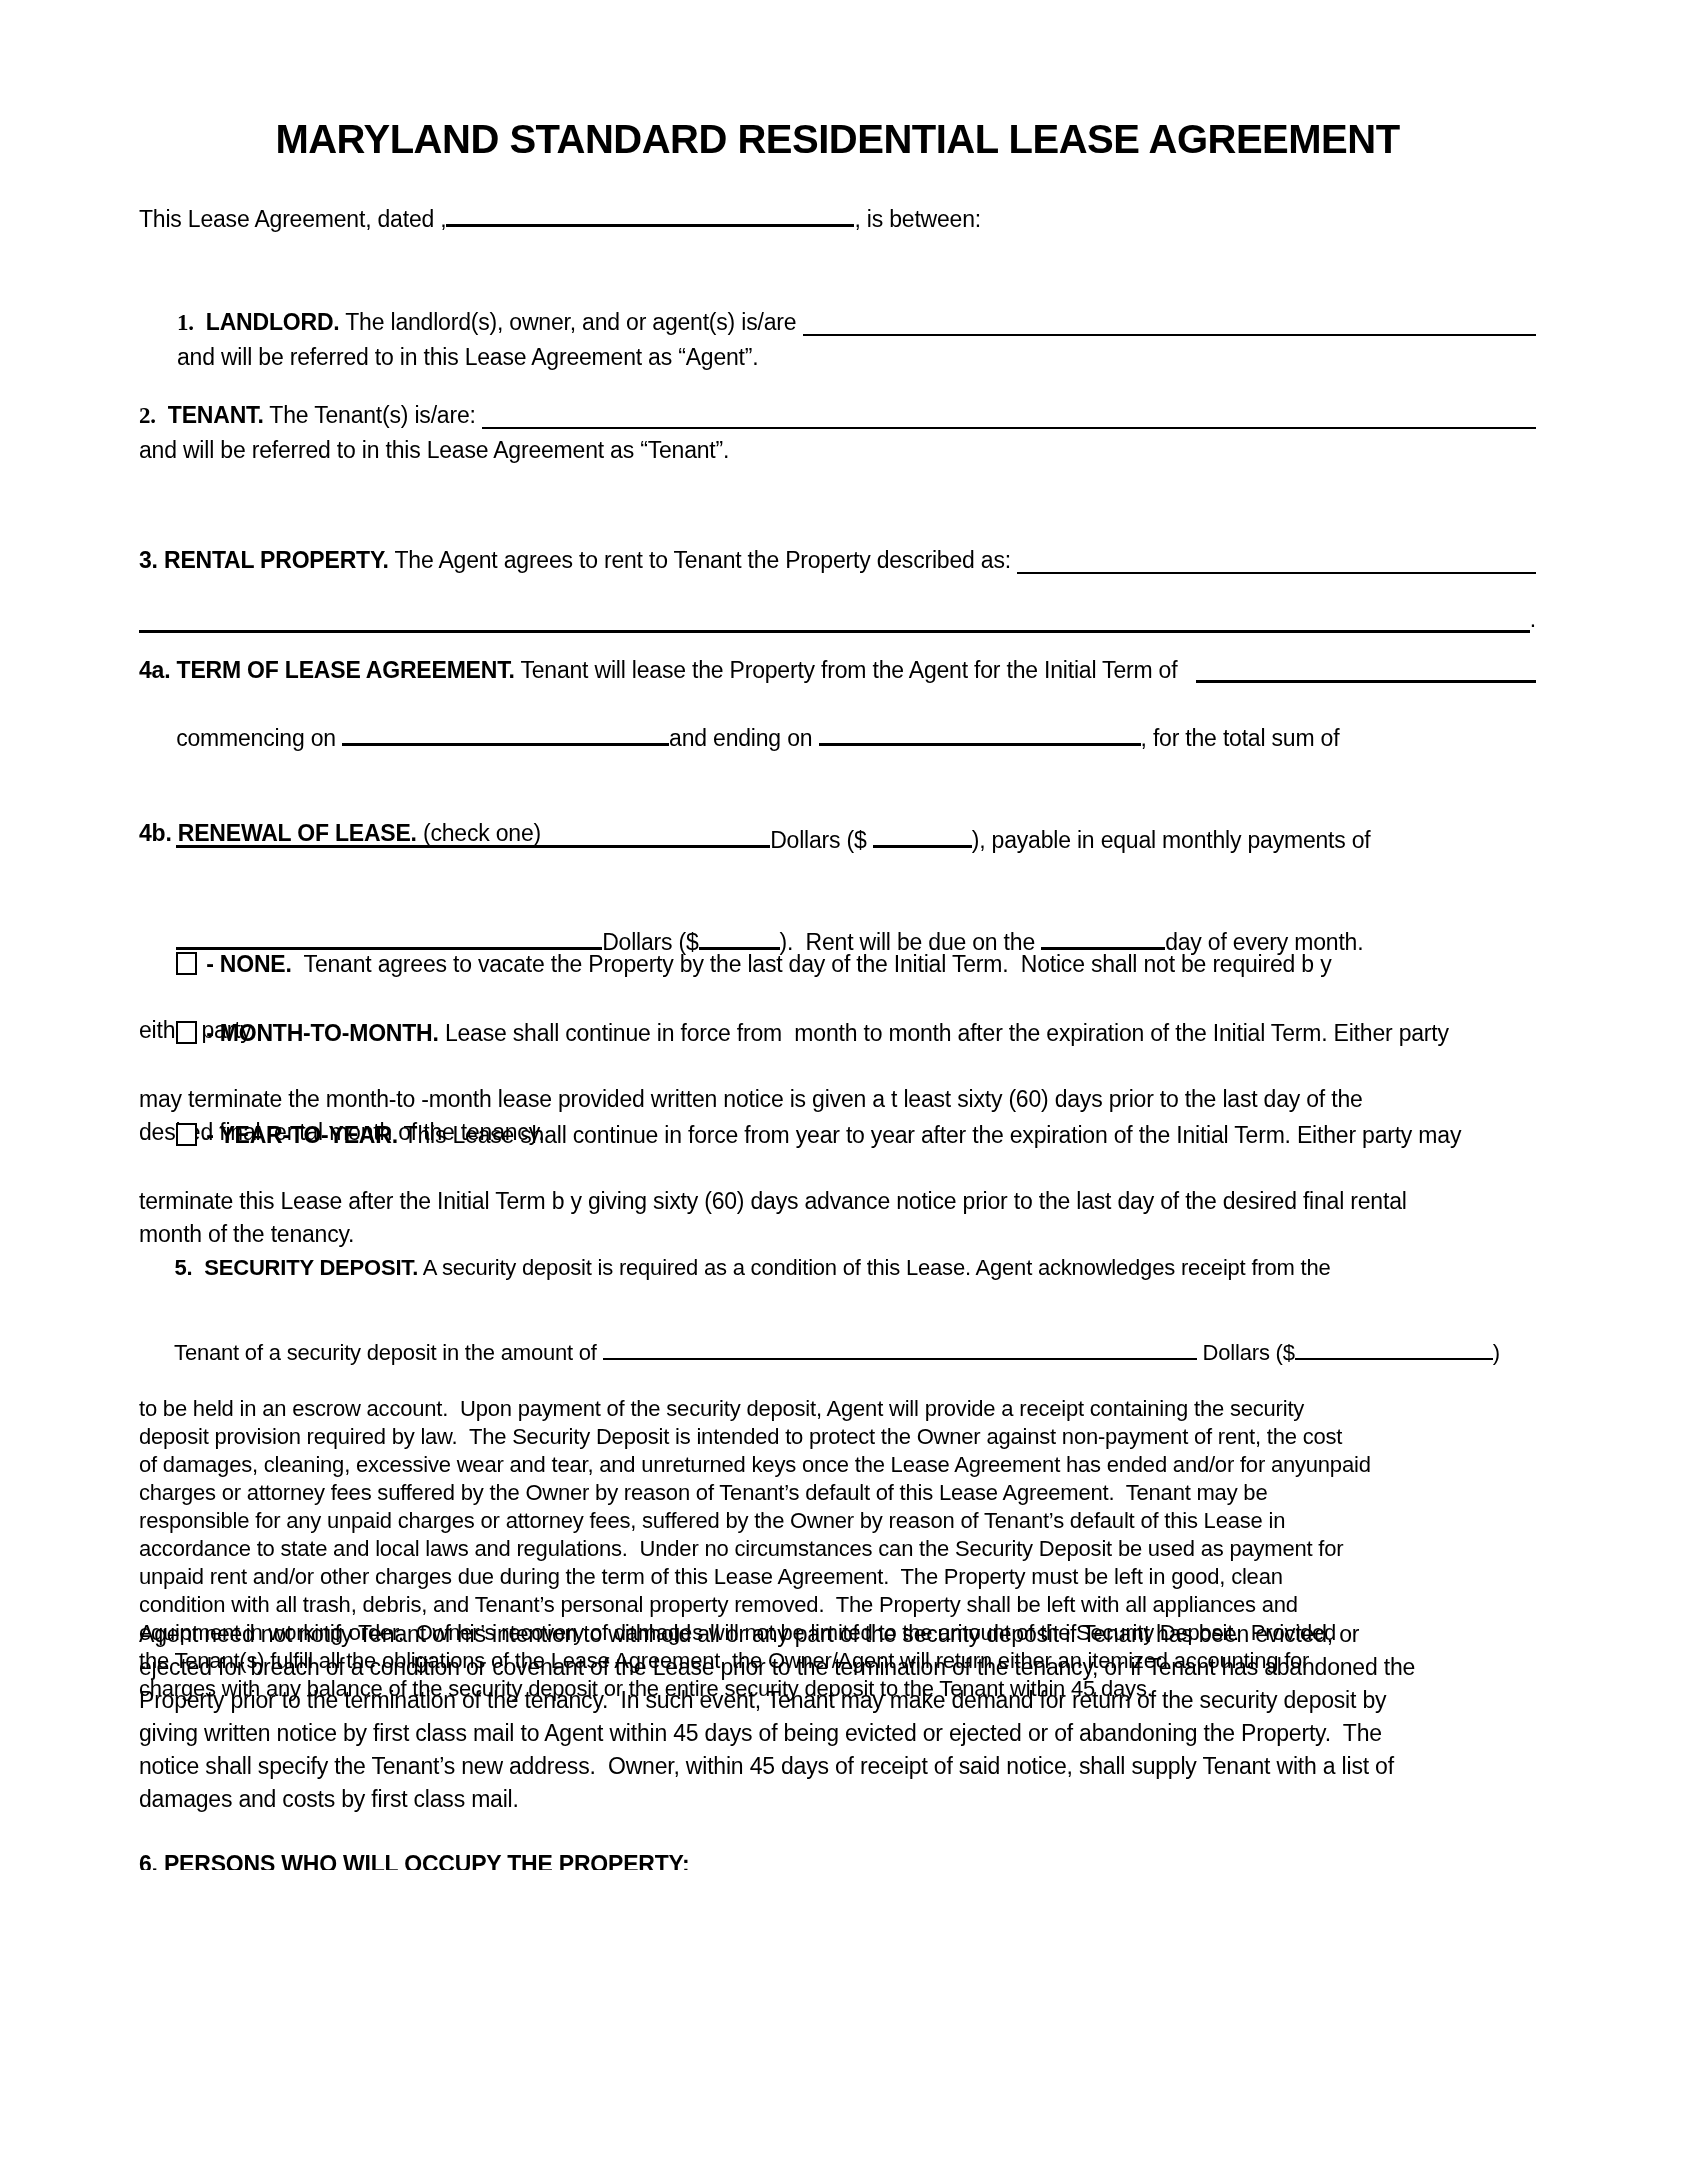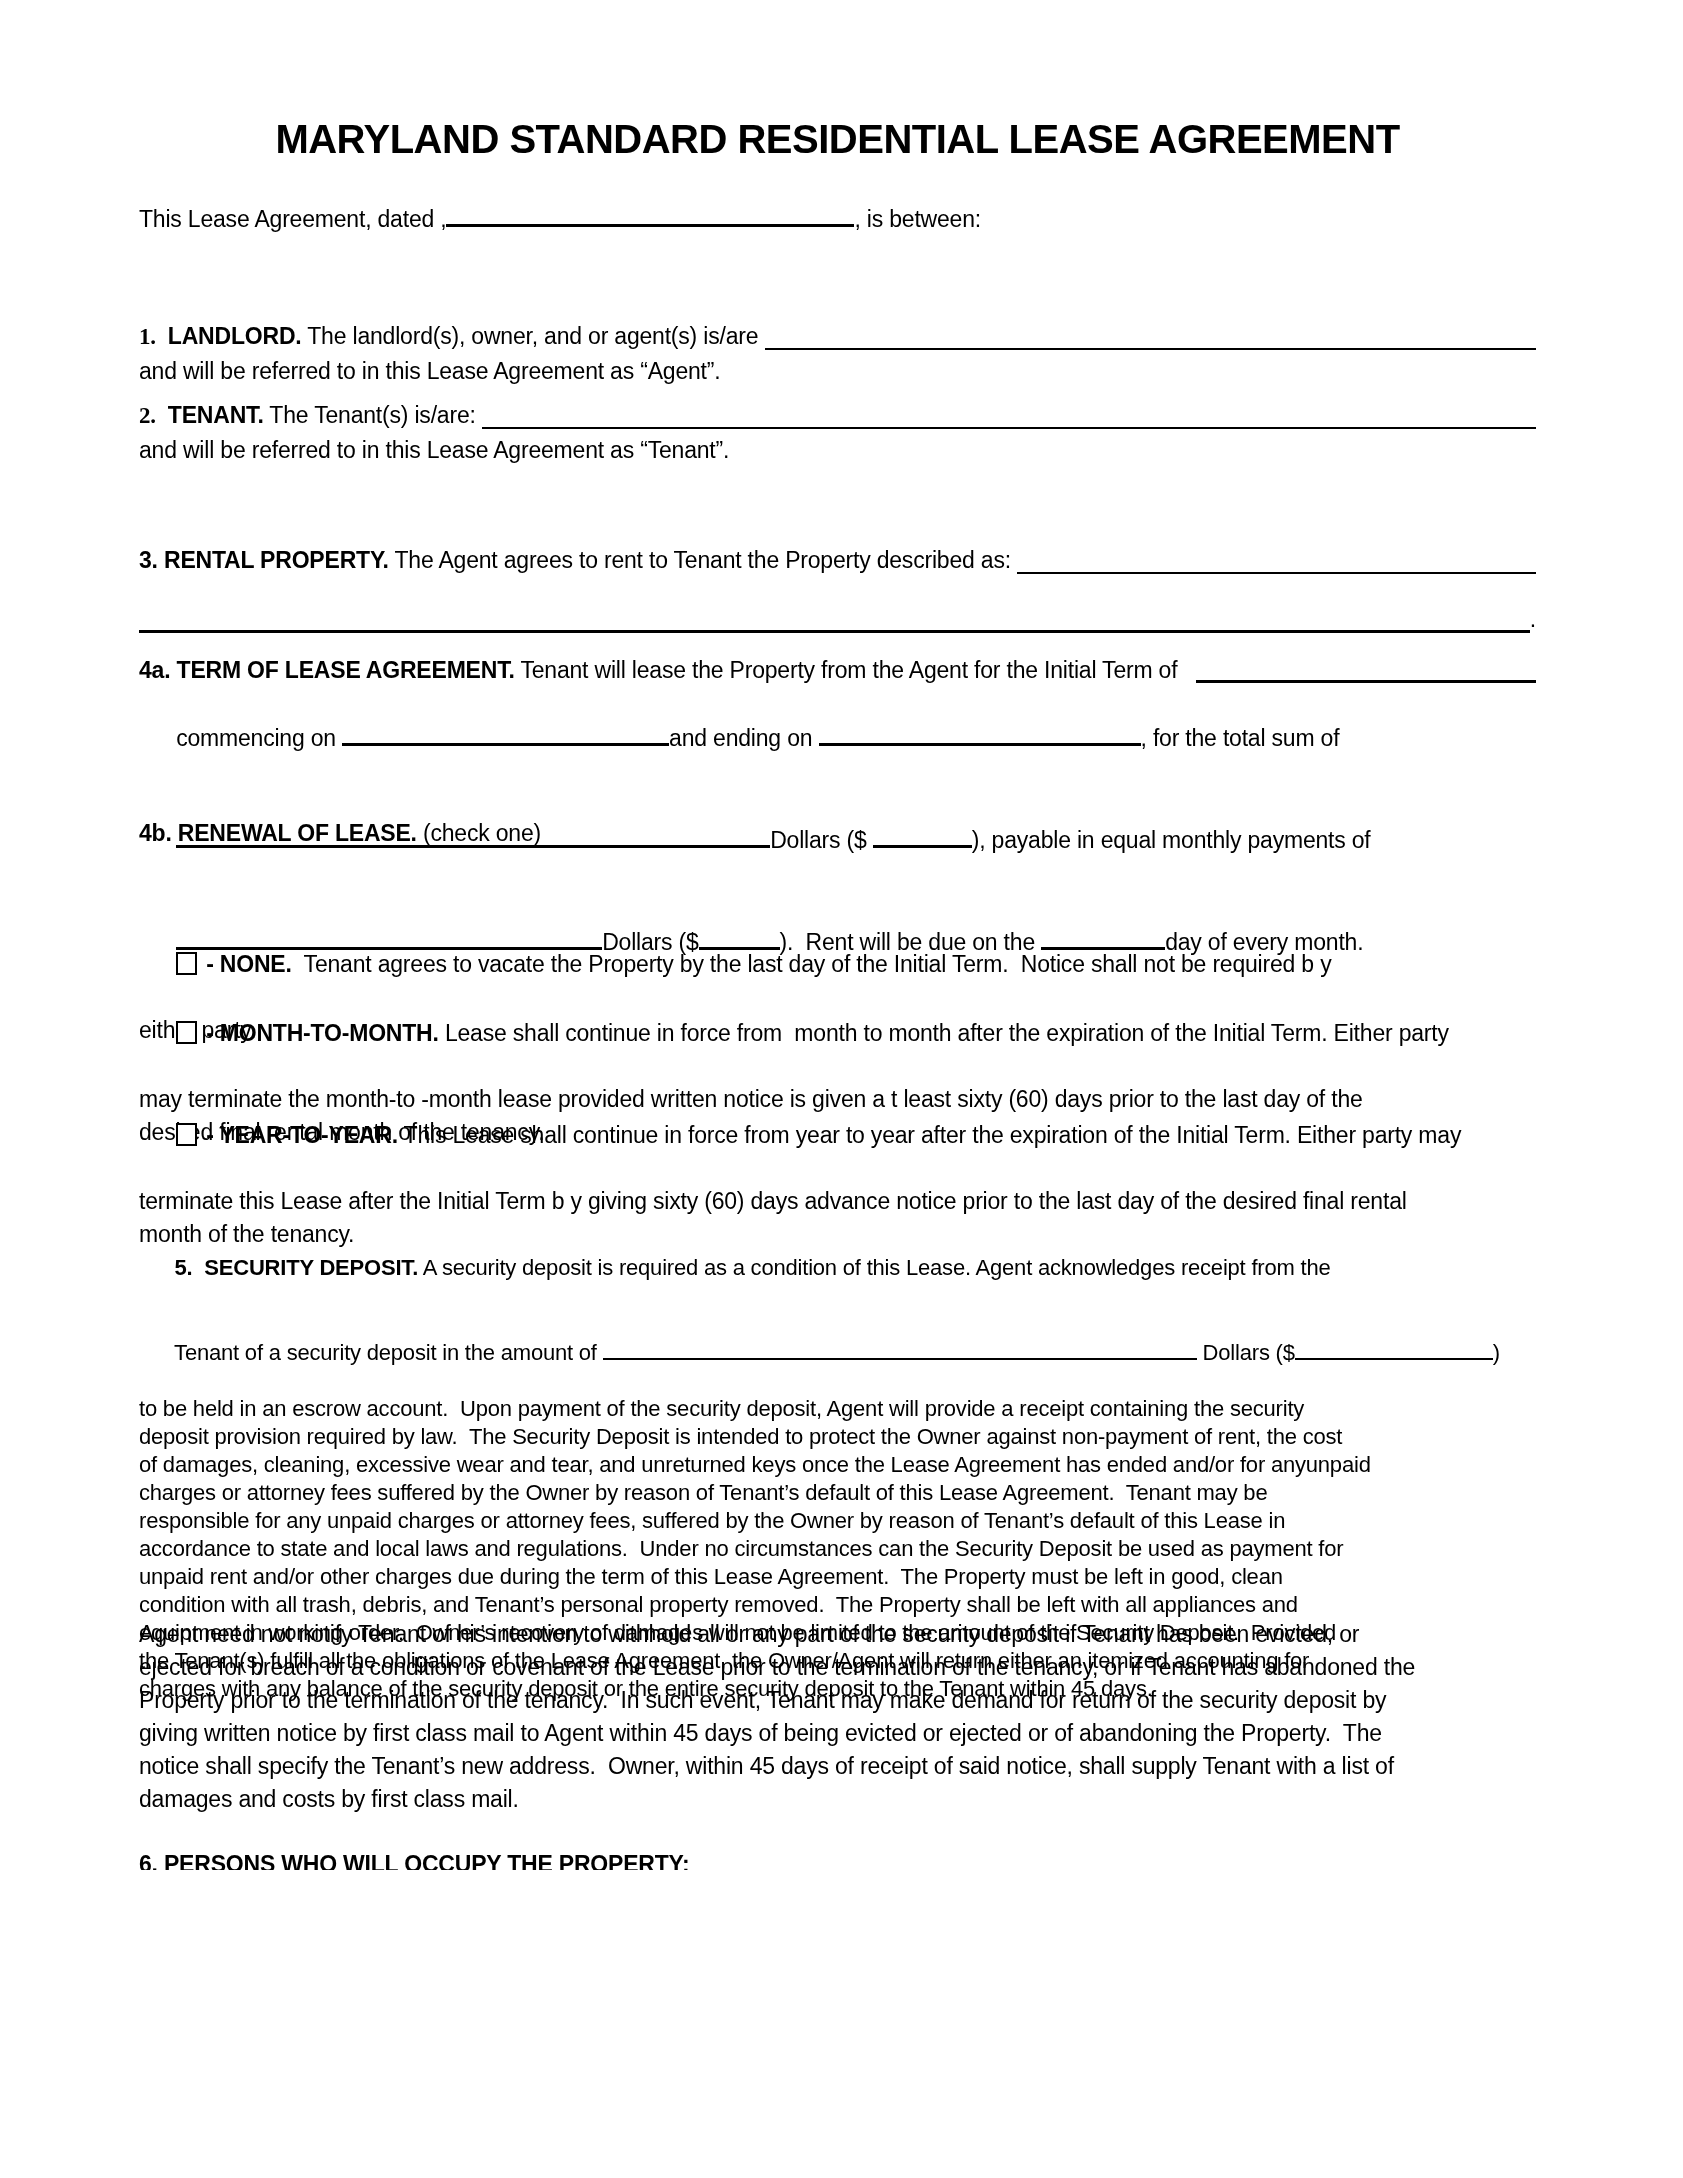--- a/index.html
+++ b/index.html
@@ -53,21 +53,21 @@
 <body>
 
 <div class="page">
 
   <div class="sec title" style="top:117px;">MARYLAND STANDARD RESIDENTIAL LEASE AGREEMENT</div>
 
   <div class="sec" style="top:204px;">
     <span class="t">This Lease Agreement, dated ,</span><span class="bl bl3" style="width:408px;"></span><span class="t">, is between:</span>
   </div>
 
-  <div class="sec lh35" style="top:319px;">
+  <div class="sec lh35" style="top:305px;margin-left:38px;">
     <div class="ln fline">
       <span class="t"><span class="num">1.</span><b>LANDLORD.</b><span> The landlord(s), owner, and or agent(s) is/are </span></span>
       <span class="fill"></span>
     </div>
     <div class="ln">and will be referred to in this Lease Agreement as “Agent”.</div>
   </div>
 
   <div class="sec lh35" style="top:398px;">
     <div class="ln fline">
       <span class="t"><span class="num">2.</span><b>TENANT.</b><span> The Tenant(s) is/are: </span></span>

